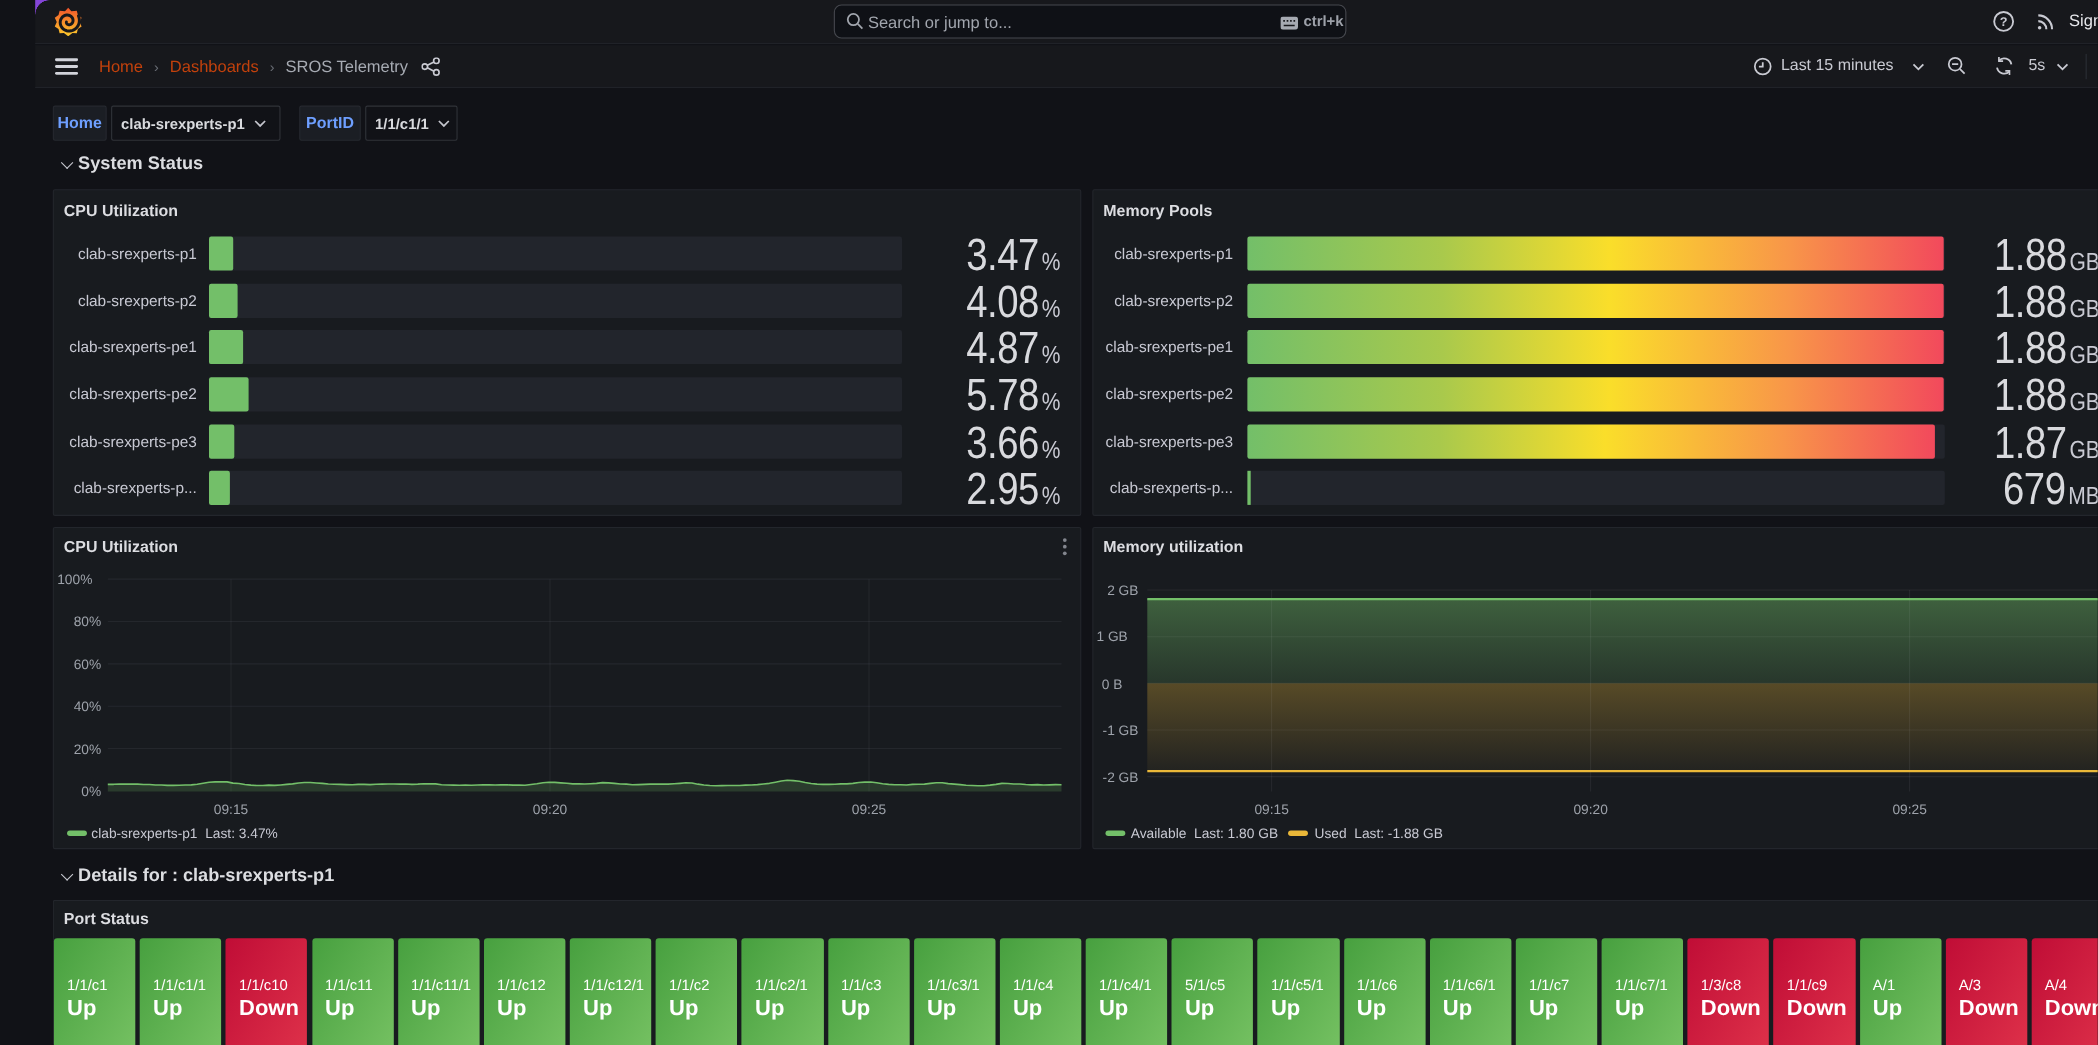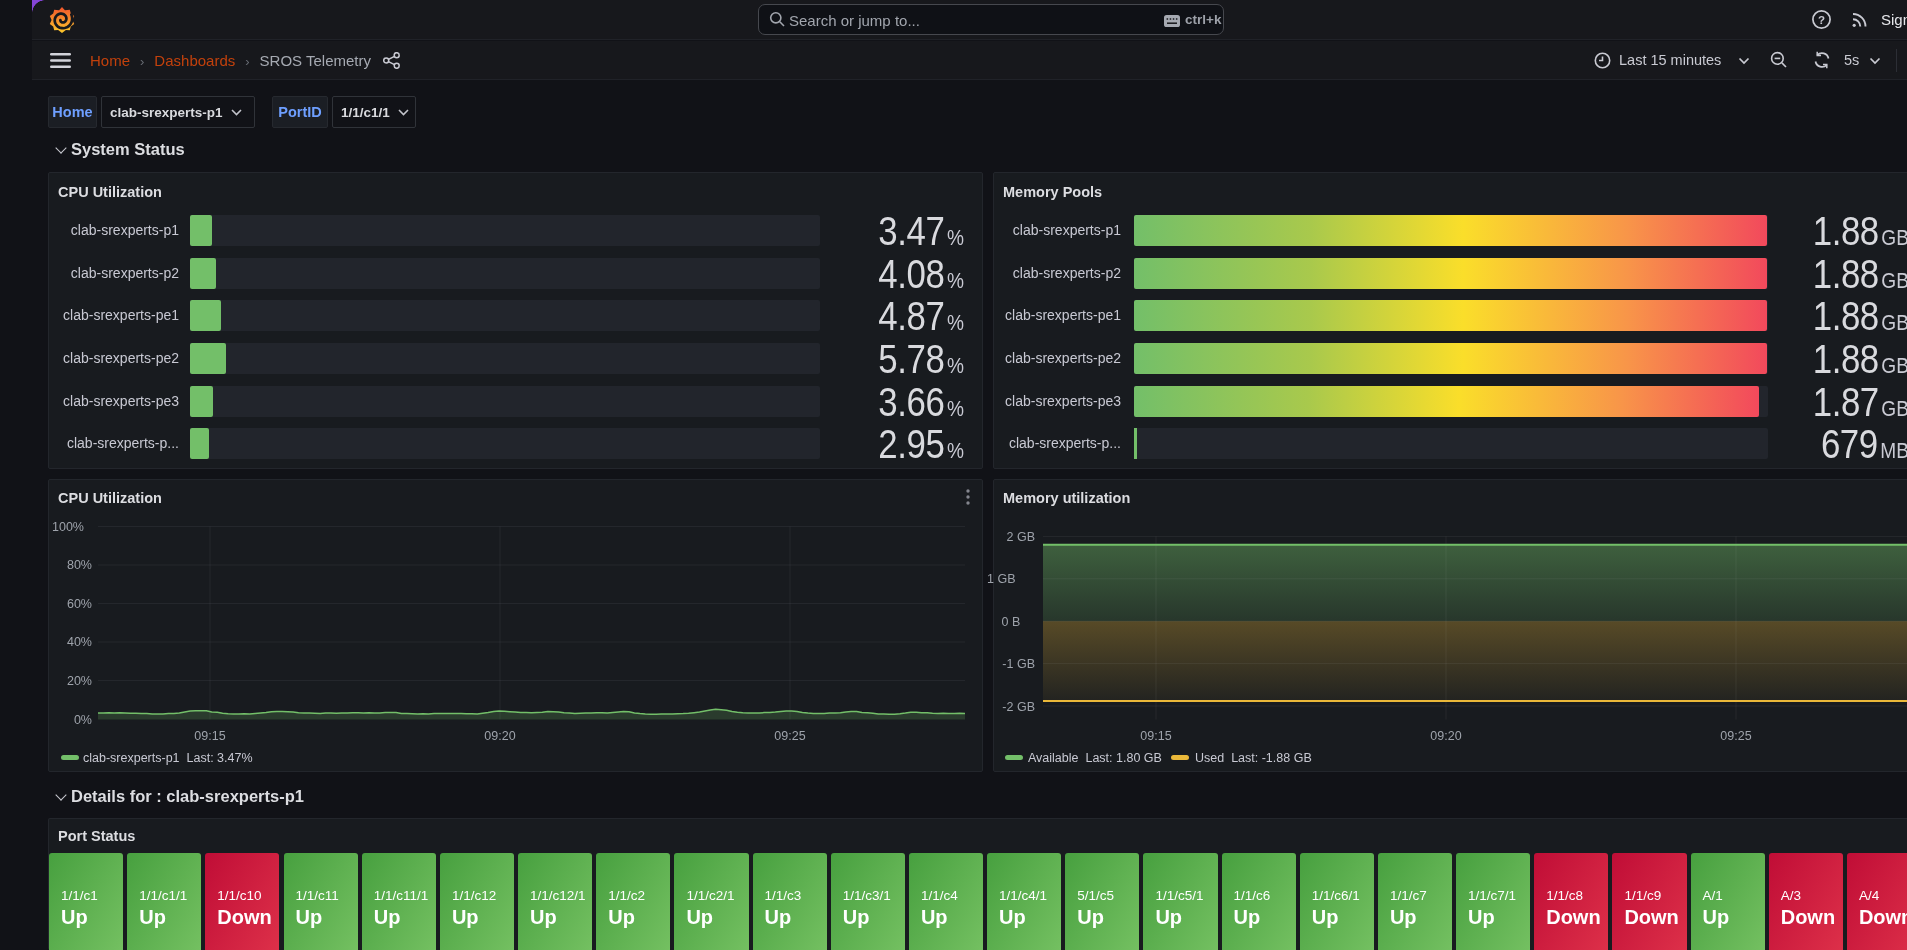--- a/index.html
+++ b/index.html
@@ -289,21 +289,21 @@
     <line x1="50" y1="184.6" x2="917" y2="184.6"></line>
     <line x1="50" y1="227" x2="917" y2="227"></line>
     <line x1="163" y1="57.4" x2="163" y2="240.5"></line>
     <line x1="453" y1="57.4" x2="453" y2="240.5"></line>
     <line x1="743" y1="57.4" x2="743" y2="240.5"></line>
   </g>
   <line x1="50" y1="65.7" x2="917" y2="65.7" stroke="#73bf69" stroke-width="2"></line>
   <line x1="50" y1="222.1" x2="917" y2="222.1" stroke="#eab839" stroke-width="2"></line>
 </svg>
 <div class="axlab" style="left:955px;top:530px;width:48px;text-align:right">2 GB</div>
-<div class="axlab" style="left:955px;top:572px;width:48px;text-align:left">1 GB</div>
+<div class="axlab" style="left:955px;top:572px;width:48px;text-align:center">1 GB</div>
 <div class="axlab" style="left:955px;top:615px;width:48px;text-align:center">0 B</div>
 <div class="axlab" style="left:955px;top:657px;width:48px;text-align:right">-1 GB</div>
 <div class="axlab" style="left:955px;top:700px;width:48px;text-align:right">-2 GB</div>
 <div class="axlab" style="left:1104px;top:729px;width:40px;text-align:center">09:15</div>
 <div class="axlab" style="left:1394px;top:729px;width:40px;text-align:center">09:20</div>
 <div class="axlab" style="left:1684px;top:729px;width:40px;text-align:center">09:25</div>
 <div class="lswatch" style="left:973px;top:755px"></div>
 <div class="leg" style="left:996px;top:751px">Available&nbsp;&nbsp;Last: 1.80 GB</div>
 <div class="lswatch" style="left:1139px;top:755px;background:#eab839"></div>
 <div class="leg" style="left:1163px;top:751px">Used&nbsp;&nbsp;Last: -1.88 GB</div>
@@ -385,21 +385,21 @@
     </div>
 <div class="tile up" style="left:1345.9px">
       <div class="tname">1/1/c7</div>
       <div class="tval">Up</div>
     </div>
 <div class="tile up" style="left:1424.1px">
       <div class="tname">1/1/c7/1</div>
       <div class="tval">Up</div>
     </div>
 <div class="tile down" style="left:1502.2px">
-      <div class="tname">1/1/c8</div>
+      <div class="tname">1/3/c8</div>
       <div class="tval">Down</div>
     </div>
 <div class="tile down" style="left:1580.4px">
       <div class="tname">1/1/c9</div>
       <div class="tval">Down</div>
     </div>
 <div class="tile up" style="left:1658.6px">
       <div class="tname">A/1</div>
       <div class="tval">Up</div>
     </div>

